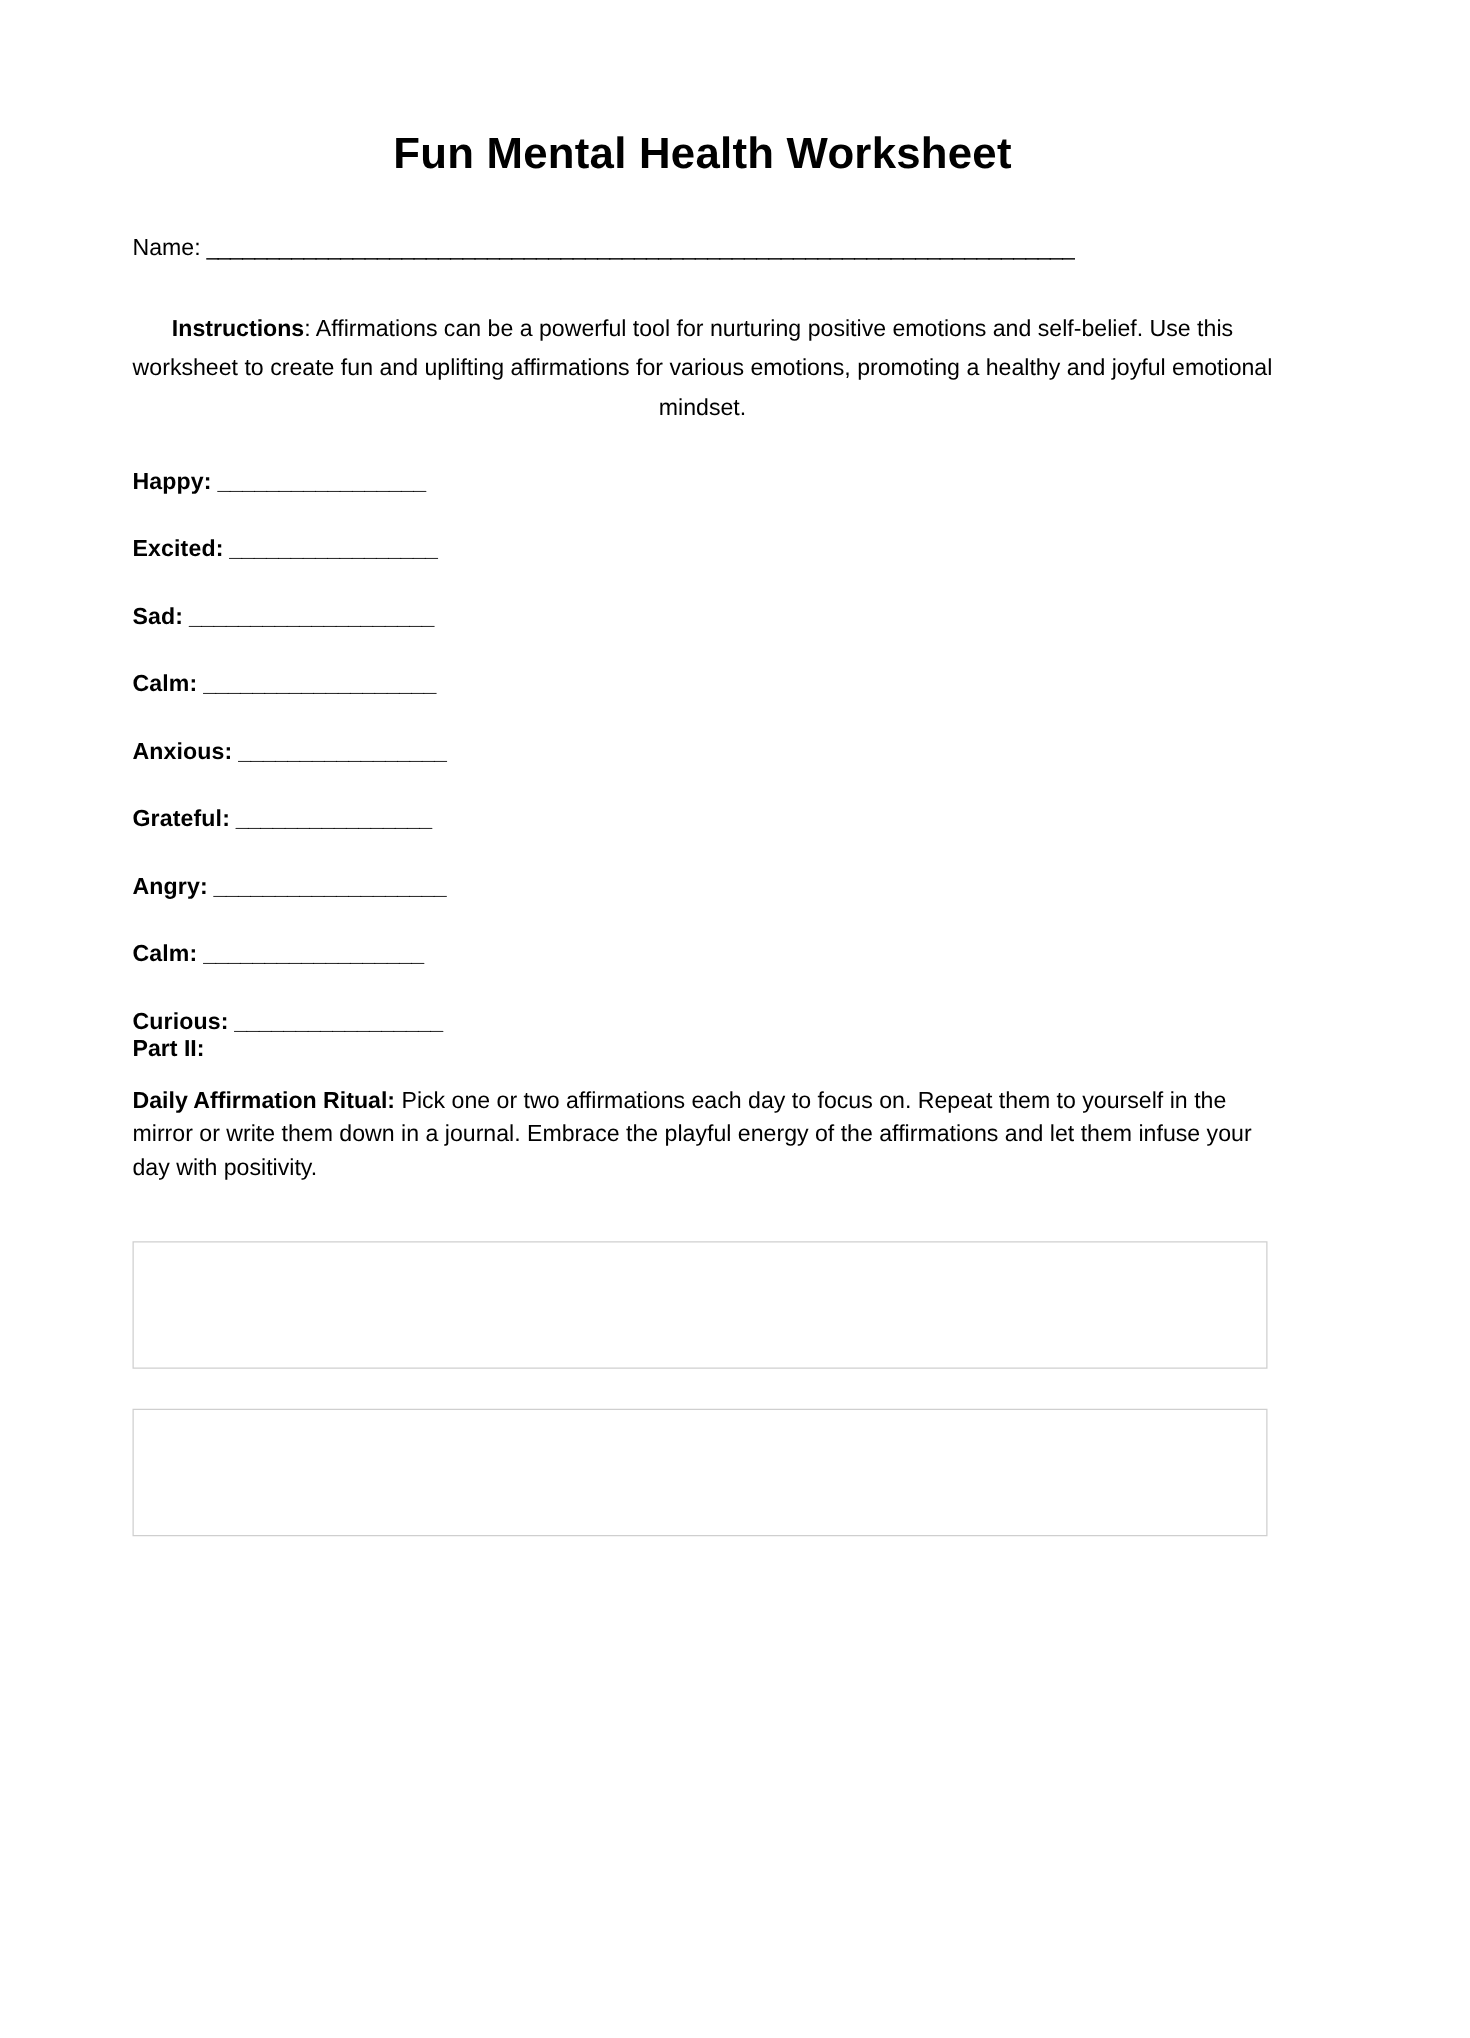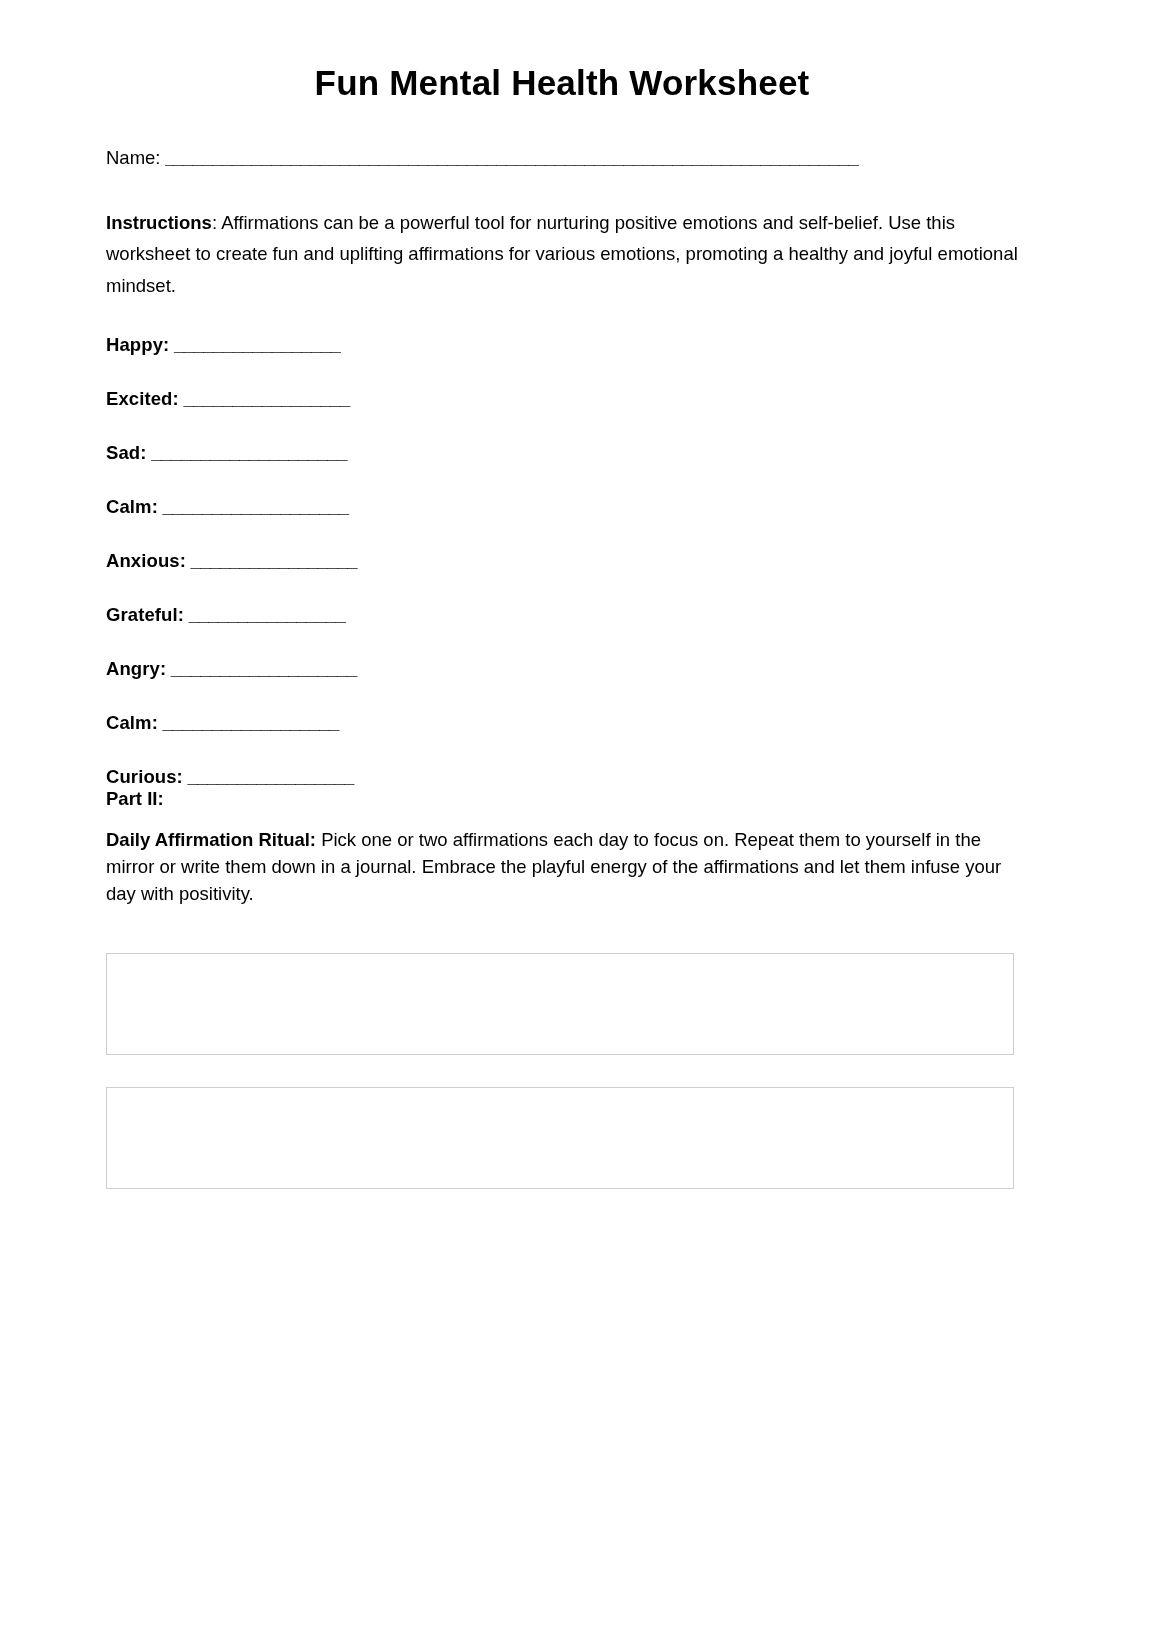--- a/index.html
+++ b/index.html
@@ -28,46 +28,45 @@
     left: 106px;
     top: 0;
     width: 912px;
   }
   .doc-title {
     text-align: center;
     font-size: 35px;
     font-weight: bold;
     letter-spacing: 0.2px;
     margin: 0;
-    padding-top: 64px;
+    padding-top: 104px;
     line-height: 1.1;
   }
   .name-row {
     margin-top: 44px;
     font-size: 18.5px;
     display: flex;
     align-items: baseline;
     white-space: nowrap;
   }
   .name-label {
     margin-right: 4px;
   }
   .name-rule {
     letter-spacing: -0.5px;
     overflow: hidden;
     white-space: nowrap;
     display: inline-block;
     max-width: 840px;
-    font-style: italic;
   }
   .para {
     font-size: 18.5px;
     line-height: 1.72;
     margin-top: 38px;
-    text-align: left;
+    text-align: center;
   }
   .para b {
     font-weight: bold;
   }
   .para-partone {
     margin-top: 26px;
   }
   .emotion {
     font-size: 18.5px;
     font-weight: bold;

